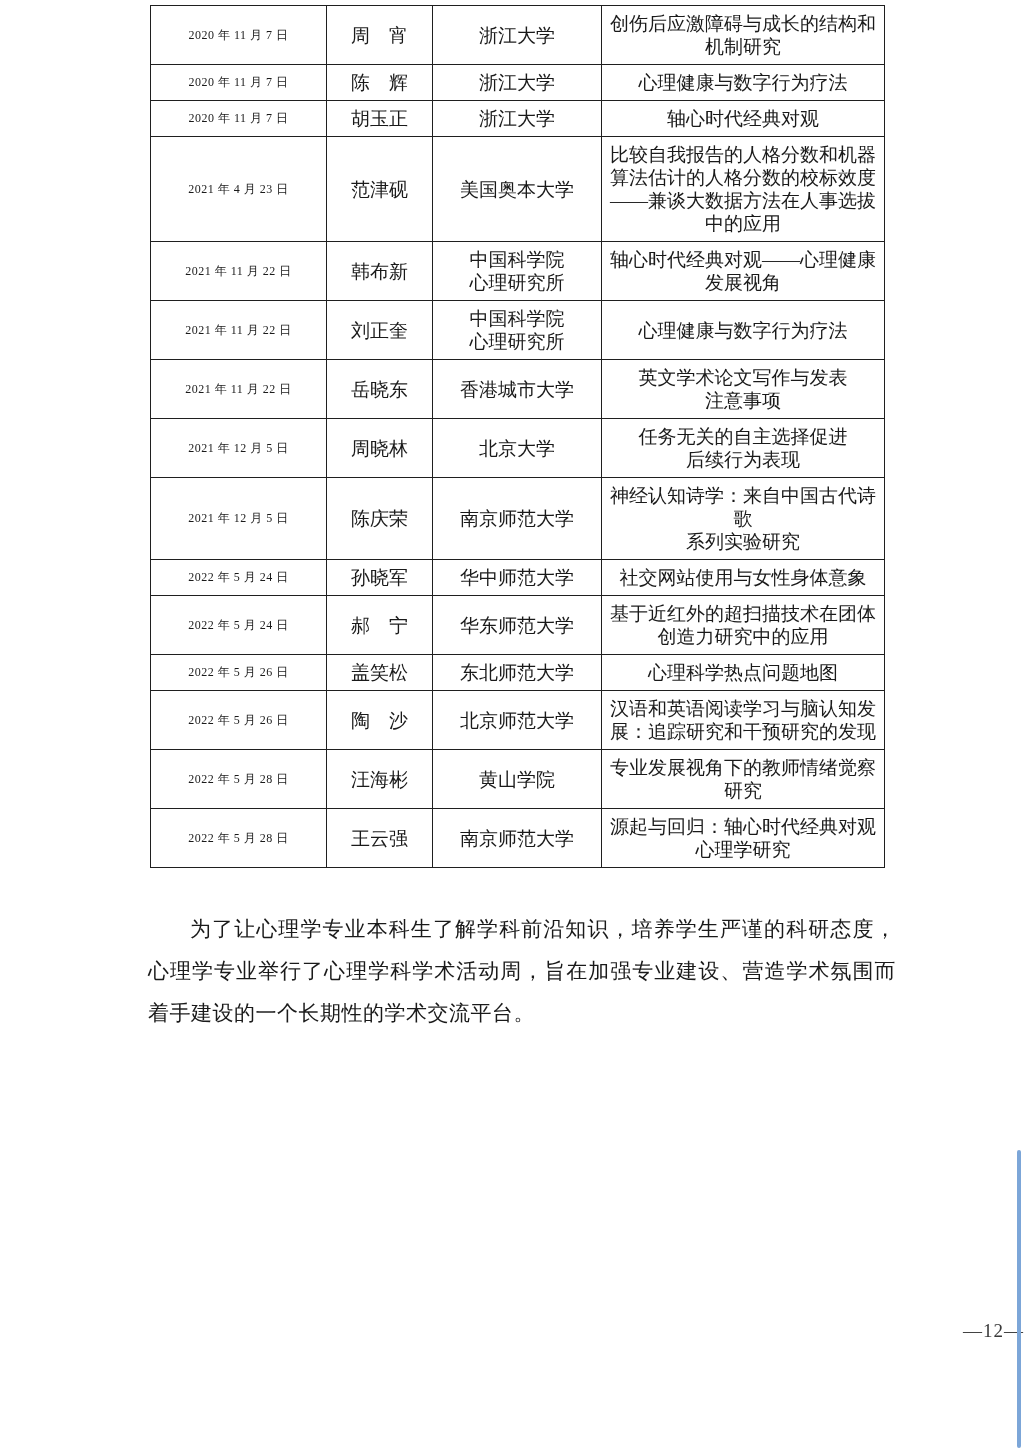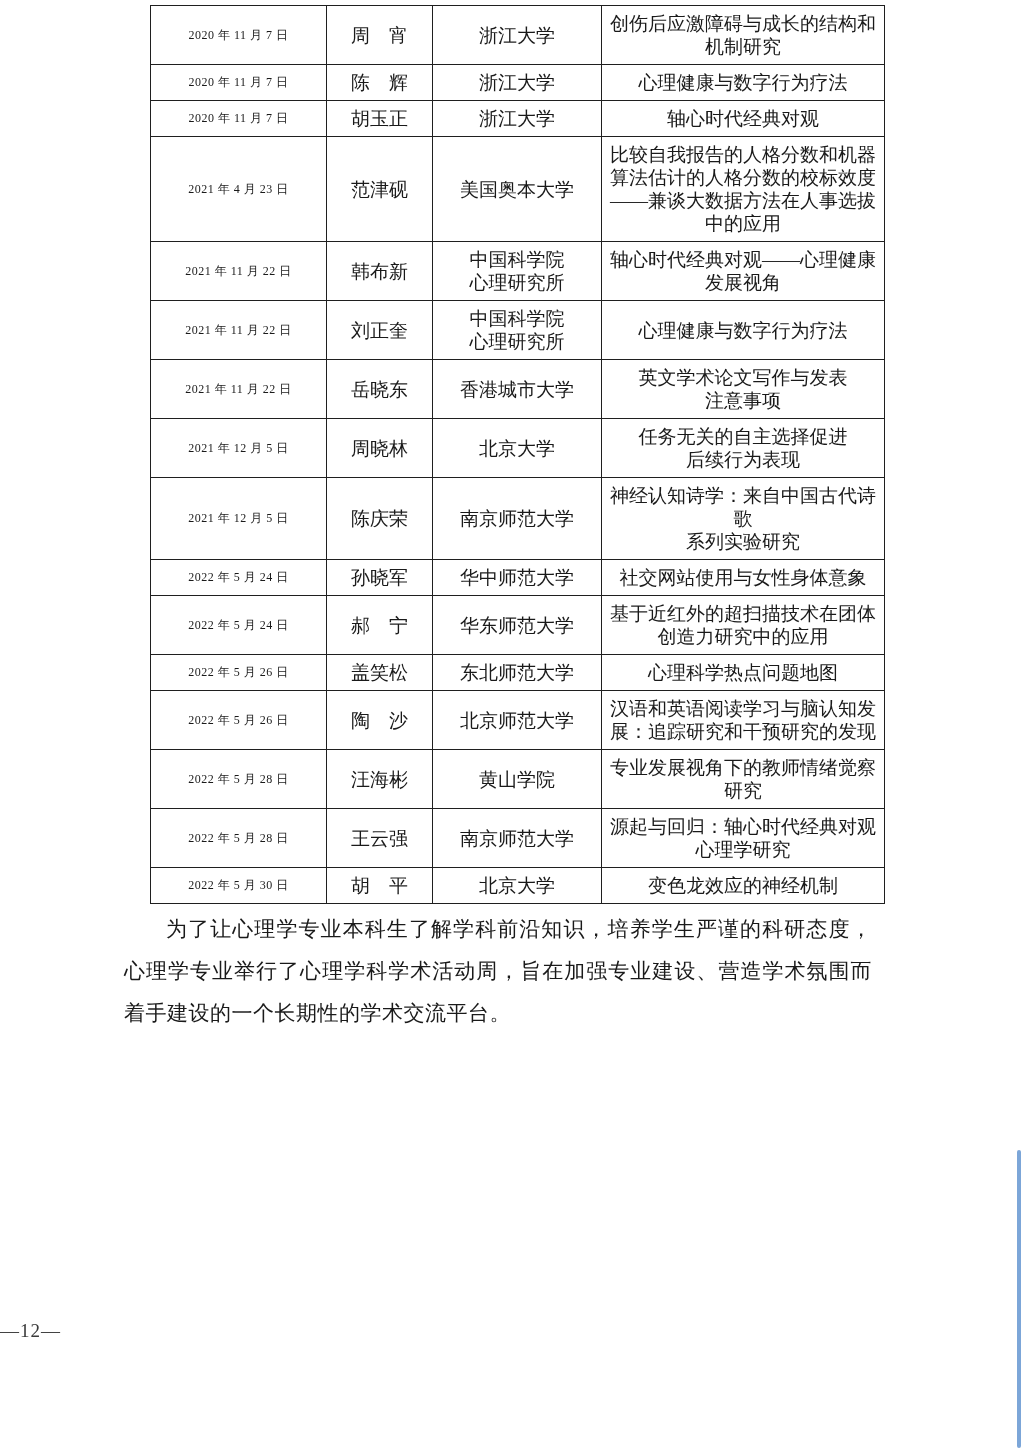--- a/index.html
+++ b/index.html
@@ -29,35 +29,35 @@
     padding: 6px 3px;
   }
   .col-date  { width: 176px; }
   .col-name  { width: 106px; }
   .col-univ  { width: 169px; }
   .col-title { width: 283px; }
   td.c-date { font-size: 12px; letter-spacing: 0.5px; white-space: nowrap; }
   td.c-univ, td.c-title { white-space: pre-line; }
   .paragraph {
     position: absolute;
-    left: 124px;
+    left: 148px;
     top: 908px;
     width: 748px;
     font-size: 21px;
     line-height: 42px;
     text-align: justify;
     text-indent: 42px;
     letter-spacing: 0.5px;
   }
   .page-footer {
     position: absolute;
     left: 0;
     top: 1320px;
     width: 100%;
-    text-align: left;
+    text-align: right;
     font-size: 19px;
     color: #3a3a3a;
     letter-spacing: 1px;
   }
   .scrollbar-line {
     position: absolute;
     right: 3px;
     top: 1150px;
     width: 4px;
     height: 298px;
@@ -188,26 +188,20 @@
   </tr>
 
   <tr>
     <td class="c-date">2022 年 5 月 28 日</td>
     <td class="c-name">王云强</td>
     <td class="c-univ">南京师范大学</td>
     <td class="c-title">源起与回归：轴心时代经典对观
 心理学研究</td>
   </tr>
 
-  <tr>
-    <td class="c-date">2022 年 5 月 30 日</td>
-    <td class="c-name">胡　平</td>
-    <td class="c-univ">北京大学</td>
-    <td class="c-title">变色龙效应的神经机制</td>
-  </tr>
 </tbody>
 </table>
 
 <p class="paragraph">为了让心理学专业本科生了解学科前沿知识，培养学生严谨的科研态度，心理学专业举行了心理学科学术活动周，旨在加强专业建设、营造学术氛围而着手建设的一个长期性的学术交流平台。</p>
 
 <div class="page-footer">—12—</div>
 
 <div class="scrollbar-line" style="background: rgb(124, 166, 216);"></div>
 
 </body></html>

